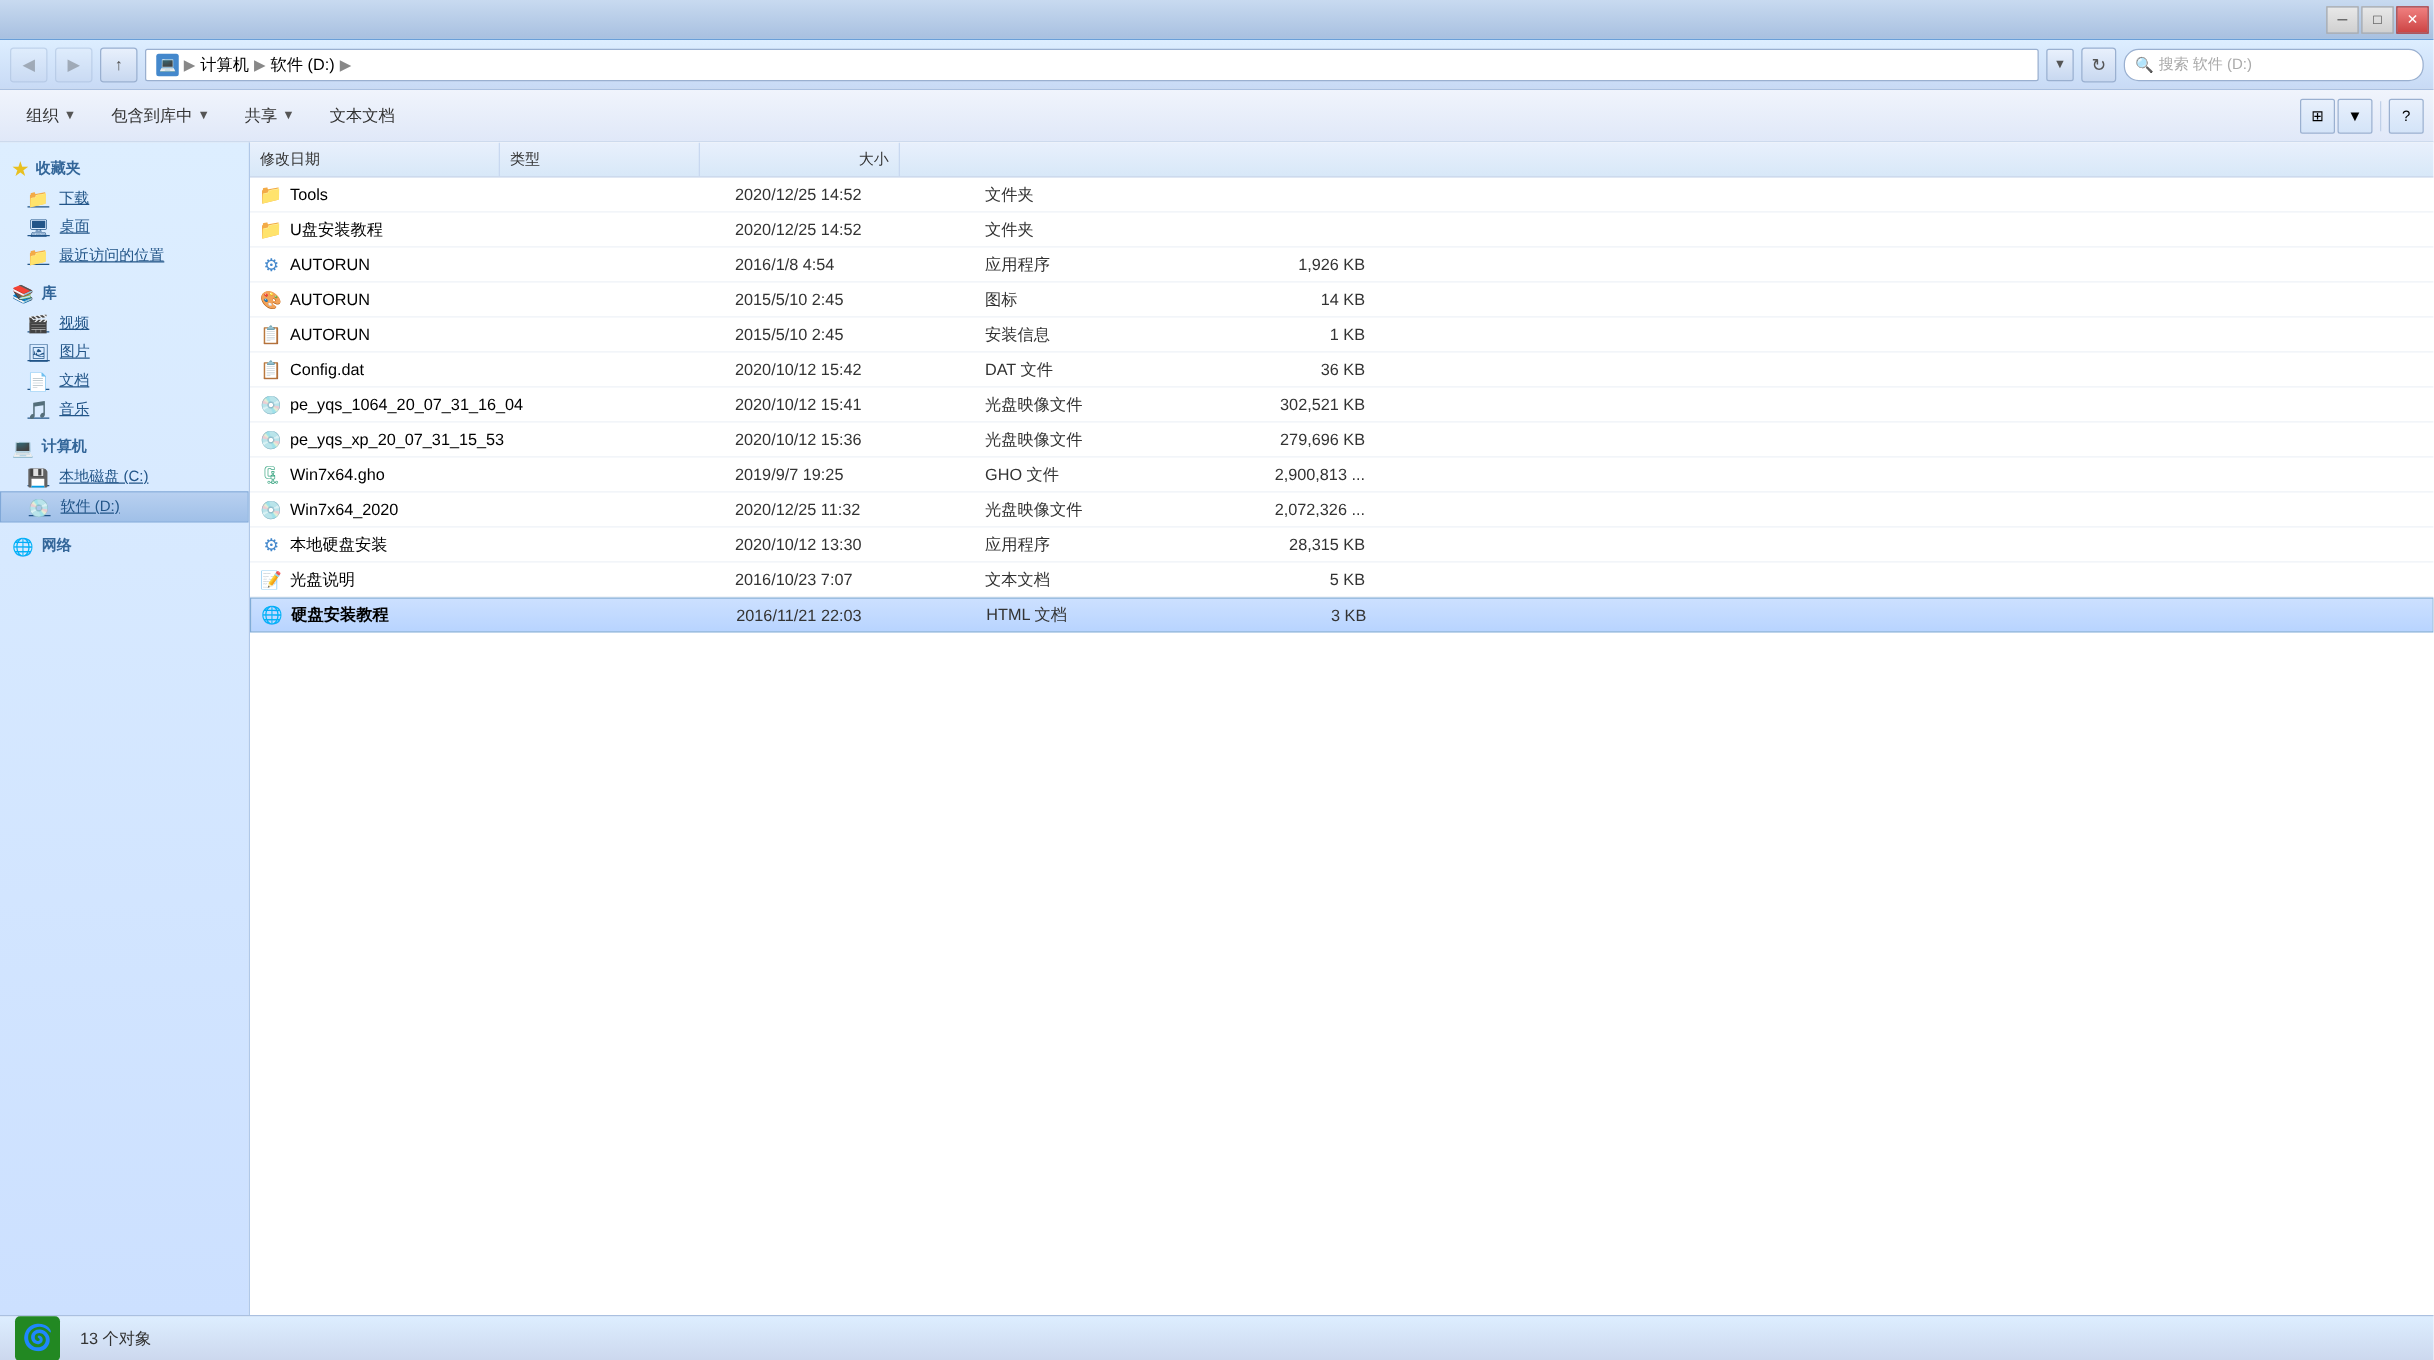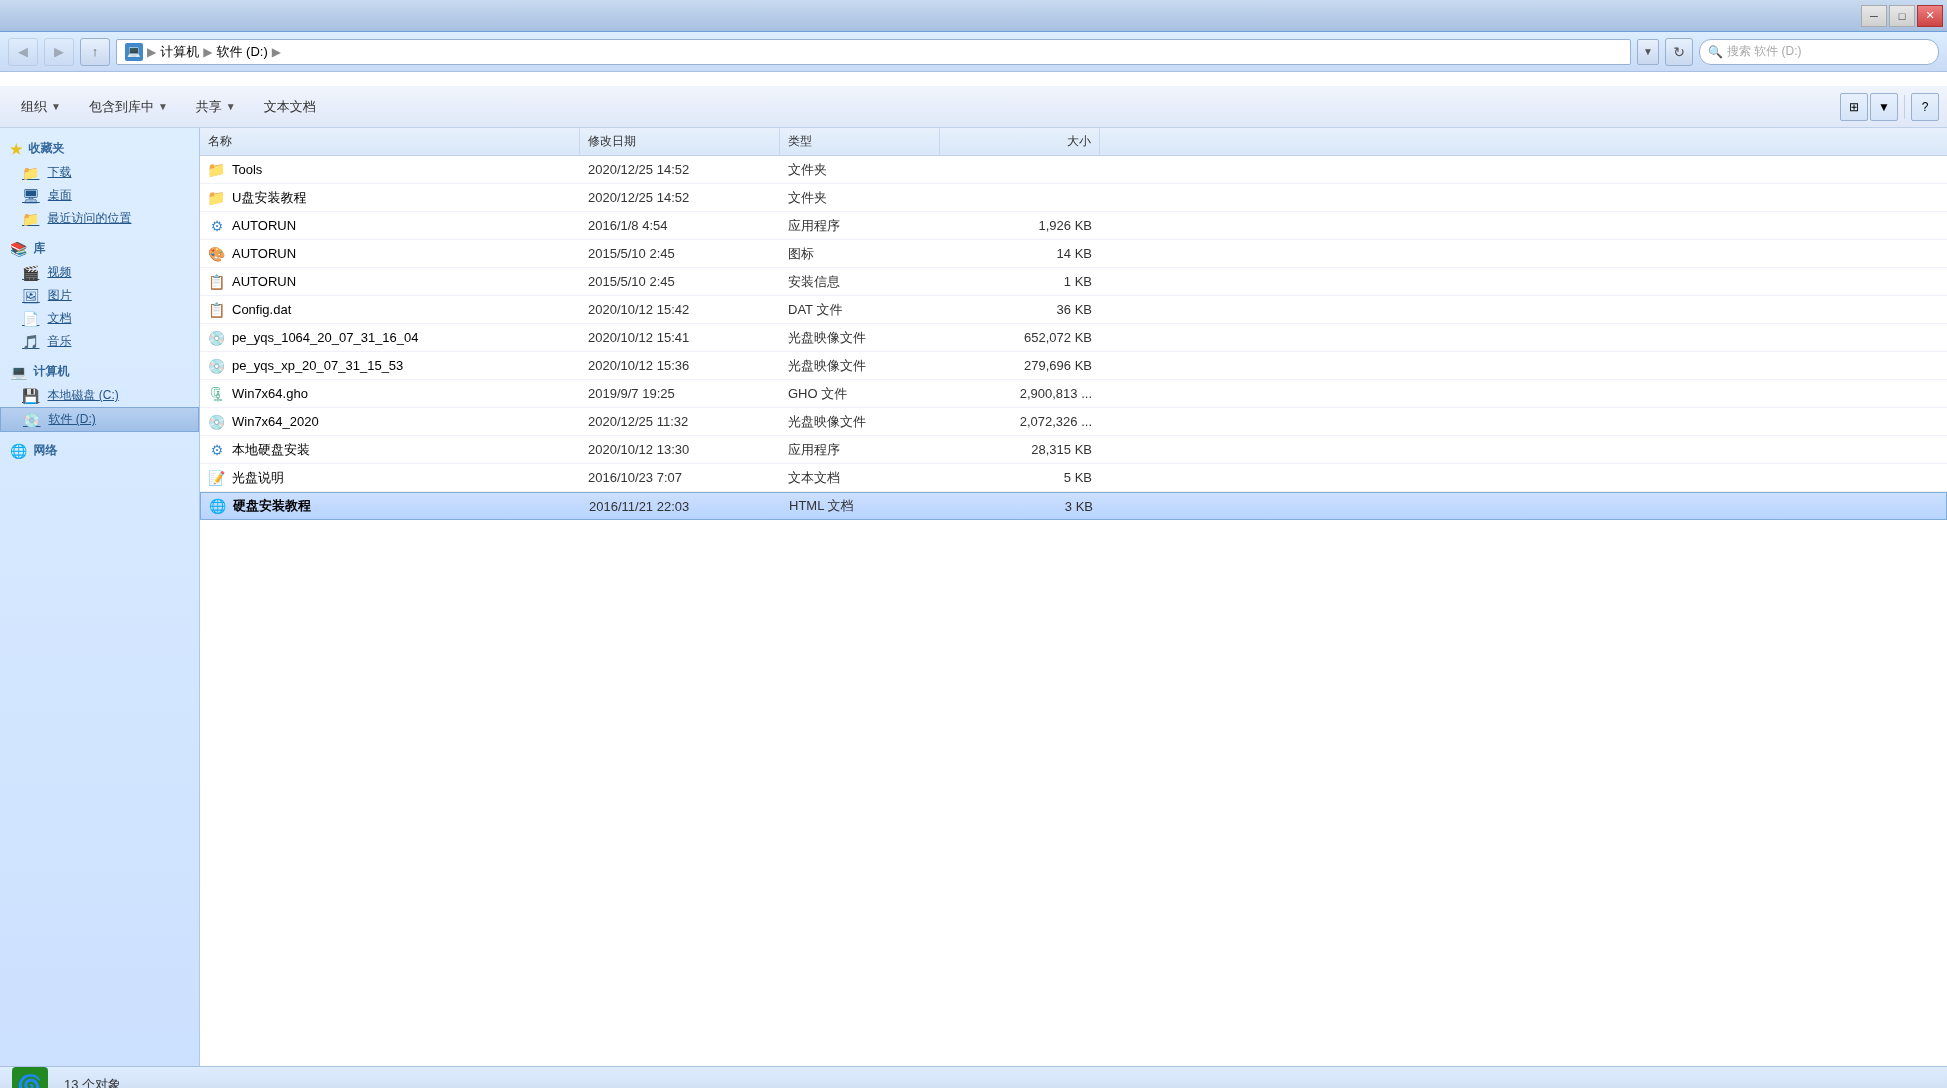--- a/index.html
+++ b/index.html
@@ -135,21 +135,20 @@
 
     
     .toolbar {
       background: linear-gradient(to bottom, #f0f4fc, #e0e8f8);
       height: 42px;
       display: flex;
       align-items: center;
       padding: 0 8px;
       gap: 2px;
       border-bottom: 1px solid #c0d0e8;
-      margin-top: 14px;
     }
     .toolbar-btn {
       height: 32px;
       padding: 0 12px;
       background: transparent;
       border: 1px solid transparent;
       border-radius: 3px;
       cursor: pointer;
       display: flex;
       align-items: center;
@@ -435,21 +434,20 @@
       <div class="sidebar-section-header">
         <span style="font-size:14px;color:#4488cc;">🌐</span>
         <span>网络</span>
       </div>
     </div>
   </div>
 
   <div class="file-list-container">
 
     <div class="file-list-header">
-      <div class="col-header col-name">名称</div>
       <div class="col-header col-date">修改日期</div>
       <div class="col-header col-type">类型</div>
       <div class="col-header col-size">大小</div>
     </div>
 
     <div id="file-rows-container">
         <div class="file-row">
       <div class="file-cell name">
         <div class="file-icon">
               <span style="font-size:15px;color:#e8a020;">📁</span>
@@ -517,21 +515,21 @@
     </div>
         <div class="file-row">
       <div class="file-cell name">
         <div class="file-icon">
               <span style="font-size:14px;color:#cc8844;">💿</span>
             </div>
         <span style="">pe_yqs_1064_20_07_31_16_04</span>
       </div>
       <div class="file-cell date">2020/10/12 15:41</div>
       <div class="file-cell type">光盘映像文件</div>
-      <div class="file-cell size">652,072 KB</div>
+      <div class="file-cell size">302,521 KB</div>
     </div>
         <div class="file-row">
       <div class="file-cell name">
         <div class="file-icon">
               <span style="font-size:14px;color:#cc8844;">💿</span>
             </div>
         <span style="">pe_yqs_xp_20_07_31_15_53</span>
       </div>
       <div class="file-cell date">2020/10/12 15:36</div>
       <div class="file-cell type">光盘映像文件</div>

